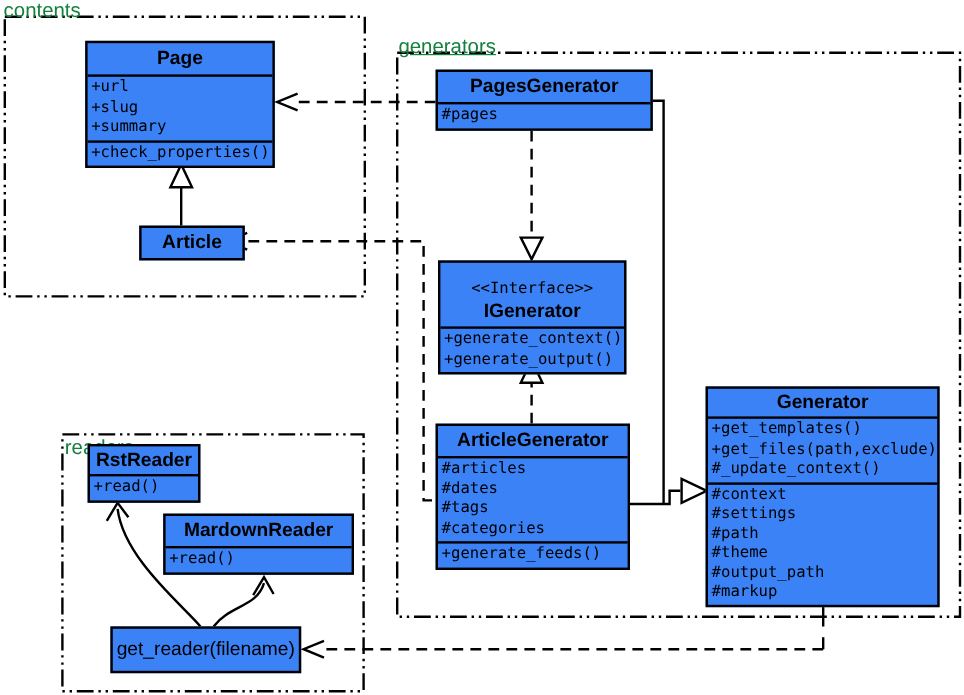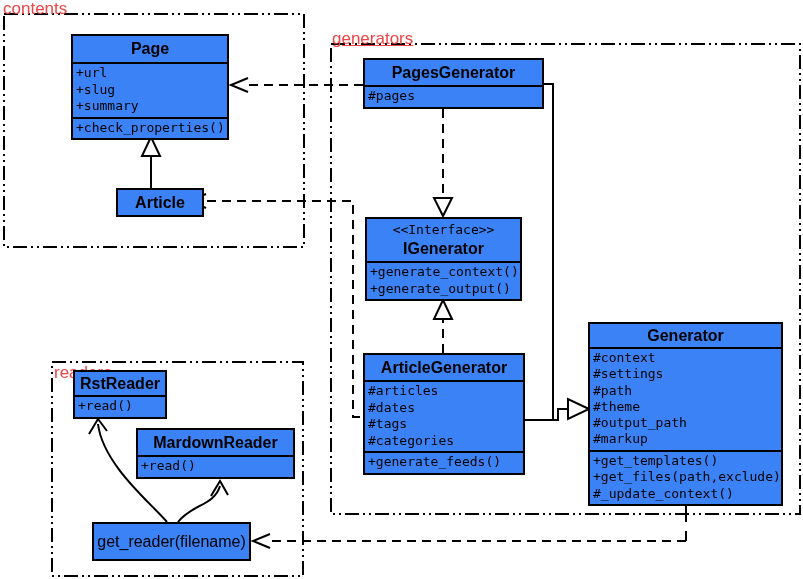--- a/index.html
+++ b/index.html
@@ -5,21 +5,21 @@
   html,body{margin:0;padding:0;background:#fff;}
   #stage{position:relative;width:803px;height:579px;background:#fff;overflow:hidden;
          font-family:"Liberation Sans",sans-serif;color:#000;}
   #wires{position:absolute;left:0;top:0;width:803px;height:579px;}
   .pkg{fill:none;stroke:#000;stroke-width:2;stroke-dasharray:14 4 2 4 2 4;}
   .solid{fill:none;stroke:#000;stroke-width:2;}
   .dash{fill:none;stroke:#000;stroke-width:2;stroke-dasharray:9 6;}
   .dash2{fill:none;stroke:#000;stroke-width:2;stroke-dasharray:17 9;}
   .tri{fill:#fff;stroke:#000;stroke-width:2;stroke-linejoin:miter;}
   .head{fill:none;stroke:#000;stroke-width:2;}
-  .pkg-label{position:absolute;font:17px/17px "Liberation Sans",sans-serif;color:#ef4444;white-space:nowrap;}
+  .pkg-label{position:absolute;font:17px/17px "Liberation Sans",sans-serif;color:#15803d;white-space:nowrap;}
   .cls{position:absolute;box-sizing:border-box;background:#3b82f6;border:2px solid #000;}
   .cls .t{font-weight:bold;font-size:16px;text-align:center;white-space:nowrap;
           font-family:"Liberation Sans",sans-serif;}
   .sec{border-top:2px solid #000;padding:1px 0 2px;}
   .ln{font:13px/16.5px "DejaVu Sans Mono",monospace;padding:0 3px;white-space:pre;}
   .ln6{font:13px/16.3px "DejaVu Sans Mono",monospace;padding:0 3px;white-space:pre;}
   .stereo{font:13px/17px "DejaVu Sans Mono",monospace;text-align:center;white-space:nowrap;}
   .plain{font:16px/35px "Liberation Sans",sans-serif;text-align:center;white-space:nowrap;}
 </style>
 </head>
@@ -84,21 +84,21 @@
   </div>
 
   <div class="cls" style="left:363px;top:58px;width:181px;">
     <div class="t" style="line-height:25px;">PagesGenerator</div>
     <div class="sec">
       <div class="ln">#pages</div>
     </div>
   </div>
 
   <div class="cls" style="left:365px;top:217px;width:157px;">
-    <div style="padding:2px 0 1px;">
+    <div style="padding:13px 0 1px;">
       <div class="stereo">&lt;&lt;Interface&gt;&gt;</div>
       <div class="t" style="line-height:22px;">IGenerator</div>
     </div>
     <div class="sec">
       <div class="ln">+generate_context()</div>
       <div class="ln">+generate_output()</div>
     </div>
   </div>
 
   <div class="cls" style="left:363px;top:353px;width:162px;">
@@ -110,31 +110,31 @@
       <div class="ln">#categories</div>
     </div>
     <div class="sec">
       <div class="ln">+generate_feeds()</div>
     </div>
   </div>
 
   <div class="cls" style="left:588px;top:322px;width:195px;">
     <div class="t" style="line-height:23px;">Generator</div>
     <div class="sec">
+      <div class="ln">+get_templates()</div>
+      <div class="ln">+get_files(path,exclude)</div>
+      <div class="ln">#_update_context()</div>
+    </div>
+    <div class="sec">
       <div class="ln6">#context</div>
       <div class="ln6">#settings</div>
       <div class="ln6">#path</div>
       <div class="ln6">#theme</div>
       <div class="ln6">#output_path</div>
       <div class="ln6">#markup</div>
-    </div>
-    <div class="sec">
-      <div class="ln">+get_templates()</div>
-      <div class="ln">+get_files(path,exclude)</div>
-      <div class="ln">#_update_context()</div>
     </div>
   </div>
 
   <div class="cls" style="left:73px;top:370px;width:94px;">
     <div class="t" style="line-height:23px;">RstReader</div>
     <div class="sec">
       <div class="ln">+read()</div>
     </div>
   </div>
 

